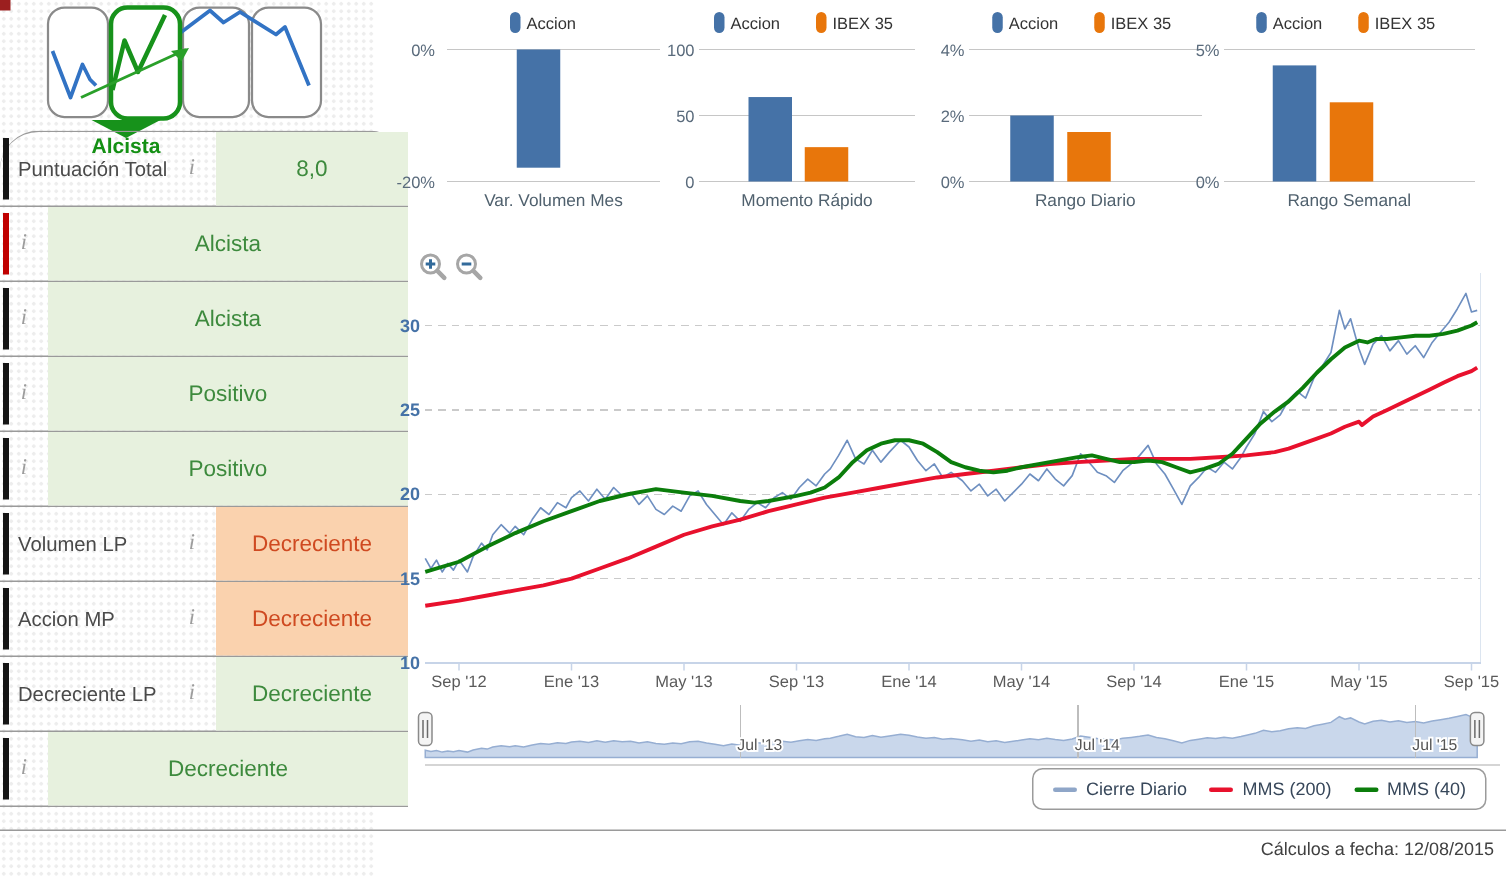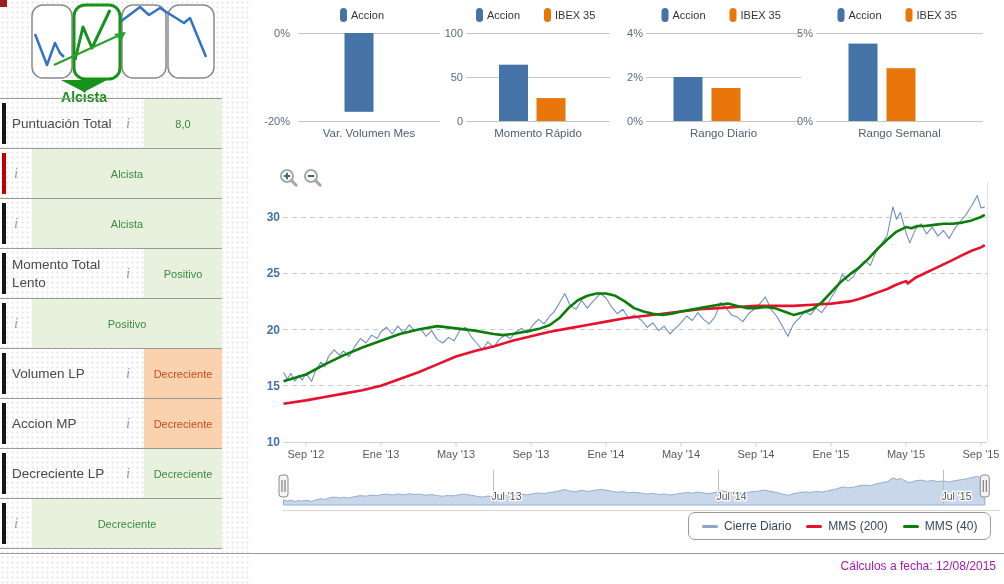--- a/index.html
+++ b/index.html
@@ -4,47 +4,47 @@
 <style>
   html,body{margin:0;padding:0;background:#fff;}
   body{width:1004px;height:584px;position:relative;overflow:hidden;
        font-family:"Liberation Sans","DejaVu Sans",sans-serif;-webkit-font-smoothing:antialiased;}
   
   .left-panel{position:absolute;left:0;top:0;width:250px;height:584px;
     background-image:radial-gradient(circle,#ededed 1px,rgba(0,0,0,0) 1.2px);
     background-size:5px 5px;}
   .corner-mark{position:absolute;left:0;top:0;width:7px;height:7px;background:#9c1f1f;}
   .logo-wrap{position:absolute;left:30px;top:2px;width:190px;height:103px;}
-  .rows{position:absolute;left:0;top:98px;width:222px;border-top:1px solid #9a9a9a;}
+  .rows{position:absolute;left:0;top:87px;width:272px;border-top:1px solid #9a9a9a;border-radius:26px;}
   .row{position:relative;height:49px;border-bottom:1px solid #9a9a9a;display:flex;align-items:stretch;}
   .row-bar{position:absolute;left:2px;top:4px;bottom:4px;width:4px;background:#161616;}
   .row-label{flex:0 0 100px;margin-left:12px;display:flex;align-items:center;
     font-size:13.5px;line-height:1.3;color:#4a4a4a;}
   .row-info{flex:0 0 32px;display:flex;align-items:center;justify-content:center;
     font-family:"Liberation Serif",serif;font-style:italic;font-size:15px;color:#9d9d9d;cursor:pointer;}
-  .row-value{flex:1 1 auto;display:flex;align-items:center;justify-content:center;font-size:11px;}
+  .row-value{flex:1 1 auto;display:flex;align-items:center;justify-content:center;font-size:15px;}
   .row.good .row-value{background:#e7f1de;color:#3d8a3d;}
   .row.bad  .row-value{background:#fad2ae;color:#cf4a21;}
   .row.hl .row-bar{background:#c00000;}
   .row.hl .row-label{color:#cc0000;font-weight:bold;}
   
   svg text{font-family:"Liberation Sans","DejaVu Sans",sans-serif;}
   #miniSvg{position:absolute;left:255px;top:0;}
   #mainSvg{position:absolute;left:255px;top:160px;}
   #navSvg{position:absolute;left:255px;top:464px;}
   .zoom-btns{position:absolute;left:279px;top:168px;display:flex;gap:4px;}
   .zoom-btn{width:20px;height:20px;cursor:pointer;}
   .legend-box{position:absolute;left:688px;top:512px;height:26px;padding:0 13px;
     border:1px solid #9b9b9b;border-radius:7px;background:#fff;
     display:flex;align-items:center;gap:15px;justify-content:center;}
   .legend-item{display:flex;align-items:center;gap:6px;cursor:pointer;}
   .legend-swatch{width:16px;height:3px;border-radius:2px;}
   .legend-label{font-size:12px;color:#37475a;}
   .bottom-rule{position:absolute;left:0;top:553px;width:1004px;border-top:1px solid #9a9a9a;}
-  .footer-text{position:absolute;right:8px;top:559px;font-size:12px;color:#a21caf;}
+  .footer-text{position:absolute;right:8px;top:559px;font-size:12px;color:#404040;}
 </style>
 </head>
 <body>
 
 <aside class="left-panel">
   <div class="corner-mark"></div>
 
   <div class="logo-wrap">
     <svg width="190" height="103" viewBox="0 0 190 103">
       <g fill="#ffffff" stroke="#8a8a8a" stroke-width="1.5">
@@ -75,21 +75,20 @@
         <span class="row-info">i</span>
         <span class="row-value">Alcista</span>
       </div>
       <div class="row good">
         <span class="row-bar"></span>
         <span class="row-info">i</span>
         <span class="row-value">Alcista</span>
       </div>
       <div class="row good">
         <span class="row-bar"></span>
-        <span class="row-label">Momento Total Lento</span>
         <span class="row-info">i</span>
         <span class="row-value">Positivo</span>
       </div>
       <div class="row good">
         <span class="row-bar"></span>
         <span class="row-info">i</span>
         <span class="row-value">Positivo</span>
       </div>
       <div class="row bad">
         <span class="row-bar"></span>

